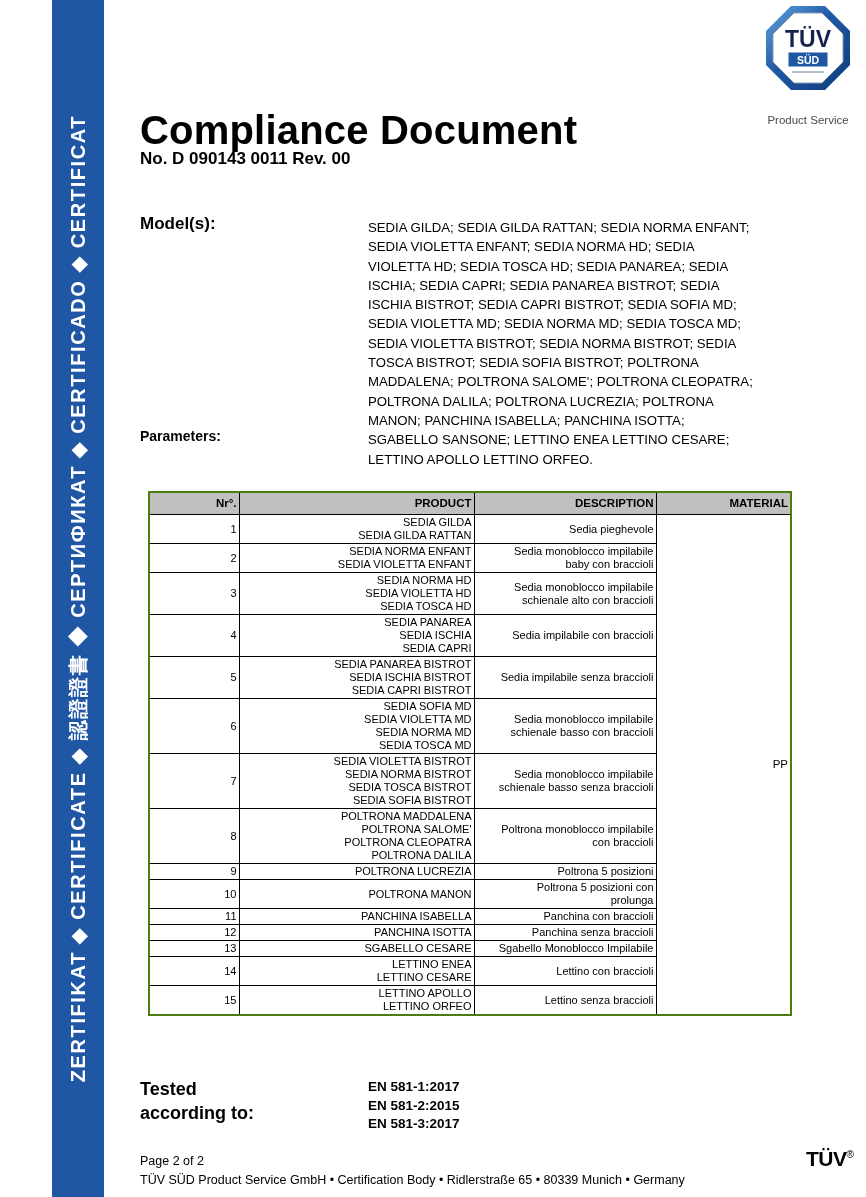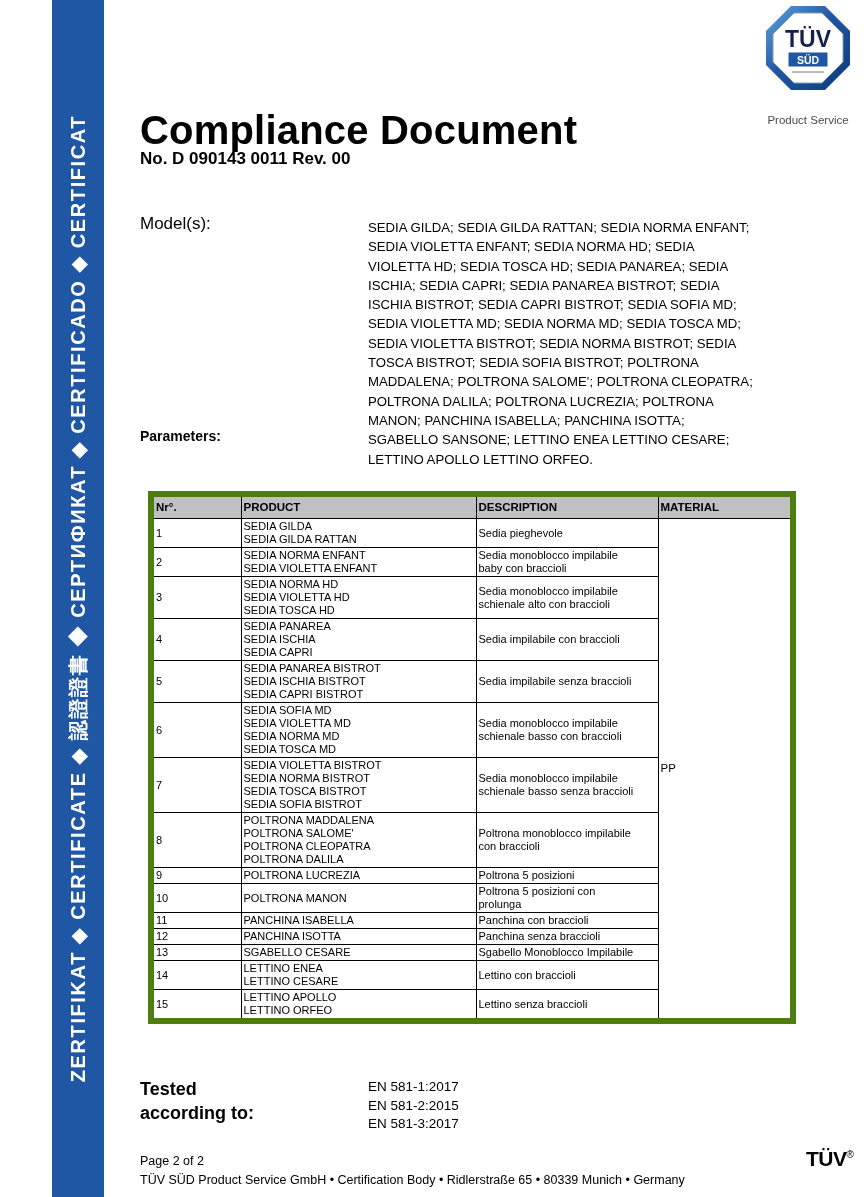--- a/index.html
+++ b/index.html
@@ -22,49 +22,49 @@
     transform-origin:top left;transform:rotate(-90deg) translateX(-1197px);
     text-align:center;color:#fff;font-weight:bold;font-size:20px;
     letter-spacing:1.6px;white-space:nowrap;
   }
   
   .logo{position:absolute;left:764px;top:4px;width:88px;text-align:center;}
   .logo-caption{font-size:11.5px;color:#4a4a4a;margin-top:18px;text-align:center;white-space:nowrap;}
   
   .title{position:absolute;left:140px;top:108px;font-size:40px;font-weight:bold;letter-spacing:0.2px;}
   .docno{position:absolute;left:140px;top:149px;font-size:17px;font-weight:bold;}
-  .models-label{position:absolute;left:140px;top:214px;font-size:17px;font-weight:normal;}
+  .models-label{position:absolute;left:140px;top:214px;font-size:17px;font-weight:bold;}
   .models-text{
     position:absolute;left:368px;top:218px;width:455px;
     font-size:13.2px;line-height:19.3px;white-space:pre-line;
   }
   .params-label{position:absolute;left:140px;top:428px;font-size:14px;font-weight:bold;}
   
   .params-table{
     position:absolute;left:148px;top:491px;width:642px;
     border-collapse:collapse;table-layout:fixed;
-    font-size:11px;line-height:13px;text-align:left;
-    border:6px solid #4d7c0f;
+    font-size:11px;line-height:13px;text-align:right;
+    border:2px solid #4d7c0f;
     padding-left:28px;
   }
   .params-table th{
     background:var(--header-bg);border:1px solid #000;
     font-size:11.5px;font-weight:bold;padding:4px 2px;
   }
   .params-table td{
     border:1px solid #000;padding:1px 2px;vertical-align:middle;white-space:pre-line;
   }
   .params-table td.material-cell{font-size:11.5px;}
   
   .tested-label{
     position:absolute;left:140px;top:1077px;font-size:18px;font-weight:bold;
     line-height:24px;white-space:pre-line;
   }
   .standards{
-    position:absolute;left:368px;top:1078px;font-size:13.5px;line-height:18.6px;white-space:pre-line;
+    position:absolute;left:368px;top:1078px;font-size:13.5px;line-height:18.6px;white-space:pre-line;font-weight:bold;
   }
   
   .footer-page{position:absolute;left:140px;top:1154px;font-size:12.5px;}
   .footer-company{position:absolute;left:140px;top:1173px;font-size:12.5px;white-space:nowrap;}
   .footer-logo{position:absolute;left:806px;top:1147px;font-size:21px;font-weight:bold;letter-spacing:-0.5px;}
   .footer-logo sup{font-size:10px;font-weight:normal;vertical-align:super;line-height:0;}
 </style>
 </head>
 <body>
 

